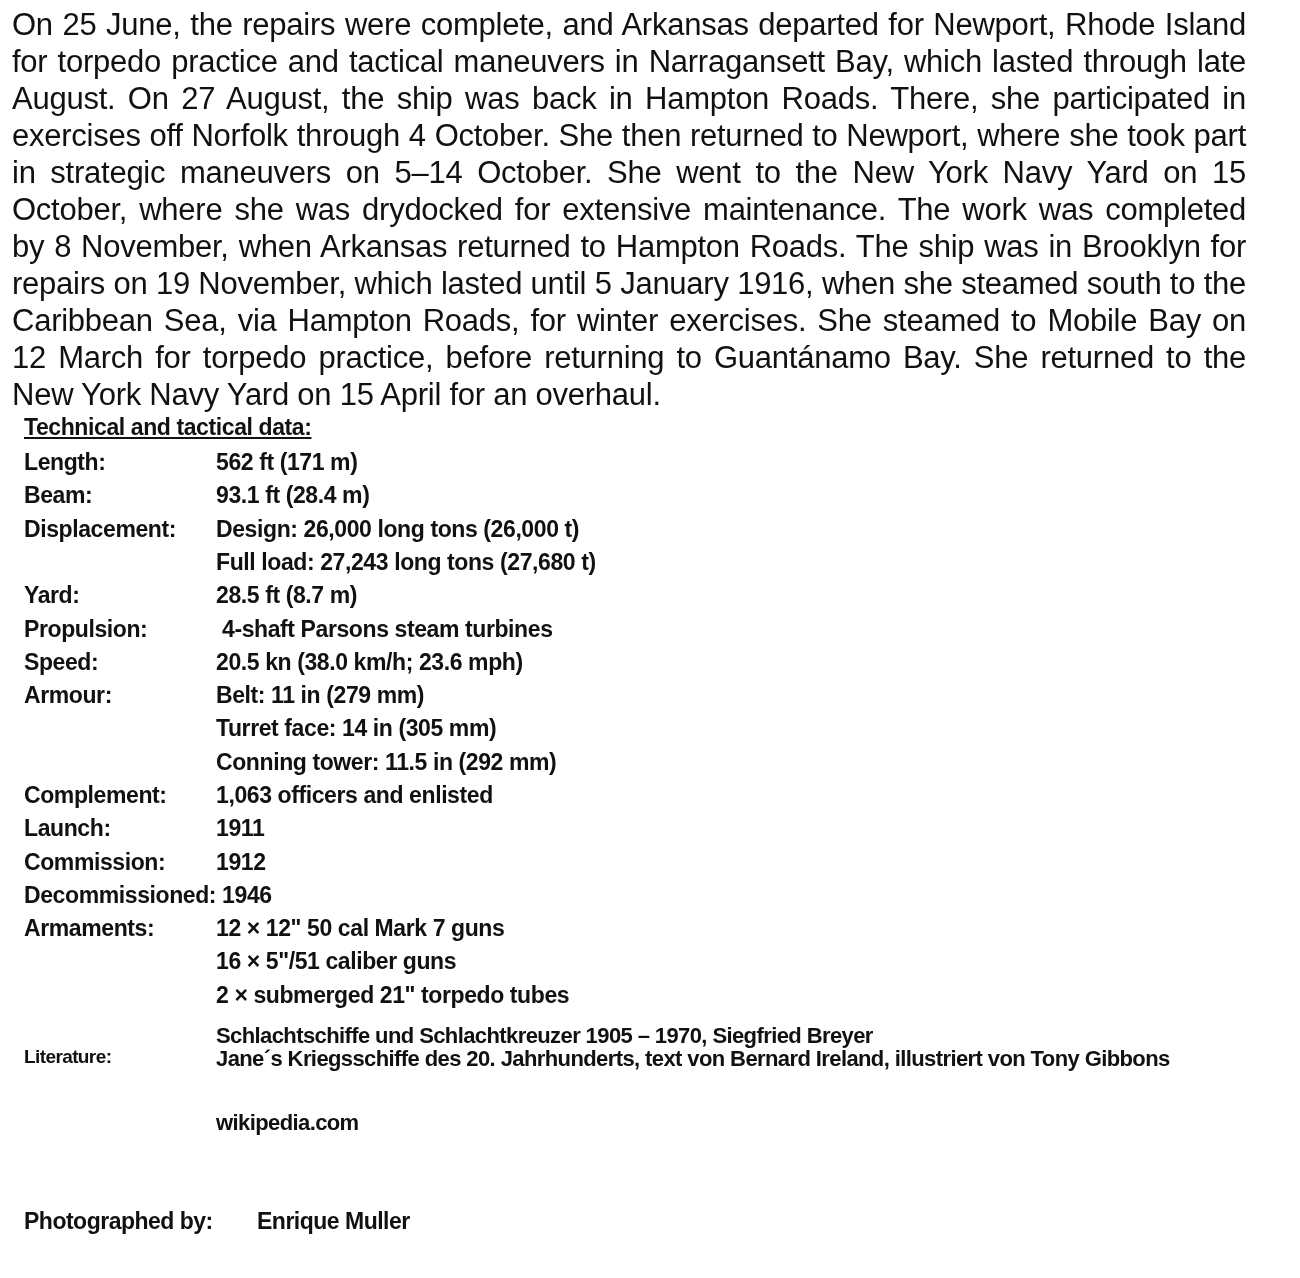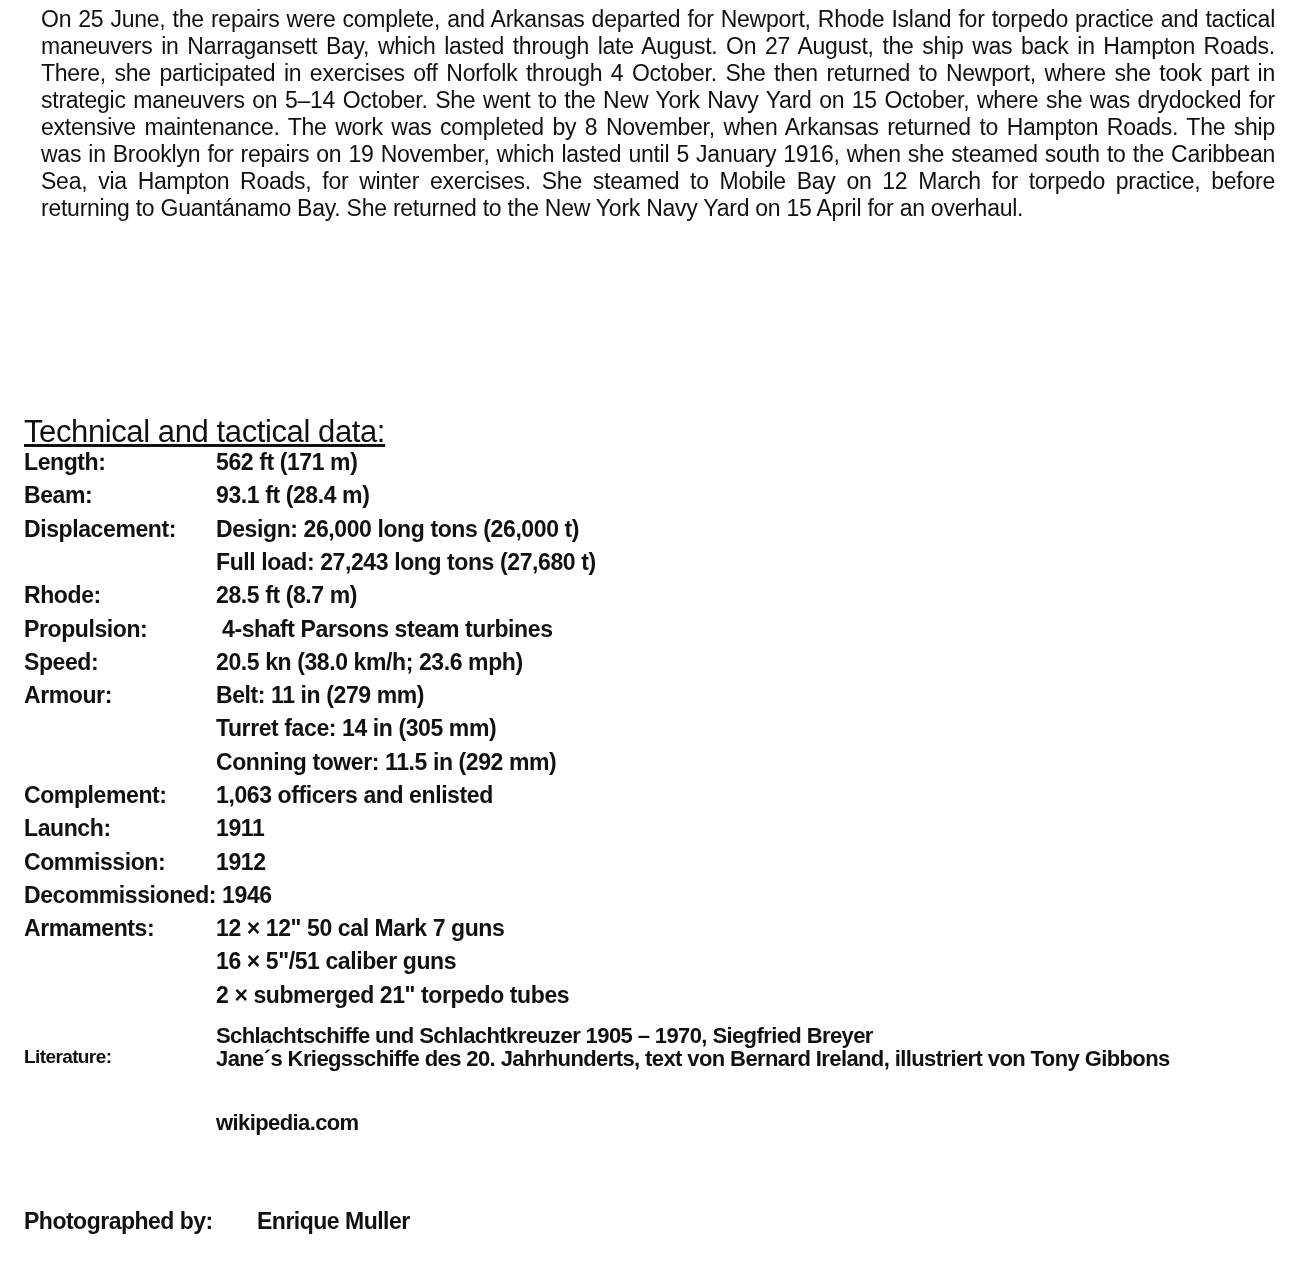--- a/index.html
+++ b/index.html
@@ -1,18 +1,18 @@
 <!DOCTYPE html>
 <html><head>
   <meta charset="utf-8">
   <style>
     html, body { margin: 0; padding: 0; background: #ffffff; }
     body { width: 1300px; height: 1278px; position: relative; overflow: hidden; color: #111111; font-family: "Liberation Sans", sans-serif; }
-    .para { position: absolute; left: 41px; top: 6px; width: 1234px; font-size: 23px; line-height: 27px; text-align: justify; text-align-last: left; letter-spacing: -0.25px; }
-    .heading { position: absolute; left: 24px; top: 414px; font-size: 31px; font-weight: normal; text-decoration: underline; letter-spacing: -0.4px; }
+    .para { position: absolute; left: 12px; top: 6px; width: 1234px; font-size: 31px; line-height: 37px; text-align: justify; text-align-last: left; letter-spacing: -0.25px; }
+    .heading { position: absolute; left: 24px; top: 414px; font-size: 23px; font-weight: bold; text-decoration: underline; letter-spacing: -0.4px; }
     .spec { position: absolute; left: 24px; font-size: 23px; font-weight: bold; letter-spacing: -0.4px; line-height: 33.2px; }
     .spec-label { position: absolute; left: 0; white-space: nowrap; }
     .spec-value { position: absolute; left: 192px; white-space: nowrap; }
     .lit-label { position: absolute; left: 24px; top: 1046px; font-size: 19px; font-weight: bold; letter-spacing: -0.6px; }
     .lit-line { position: absolute; left: 216px; font-size: 22px; font-weight: bold; letter-spacing: -0.6px; white-space: nowrap; }
     .photo-label { position: absolute; left: 24px; top: 1208px; font-size: 23px; font-weight: bold; letter-spacing: -0.5px; }
     .photo-value { position: absolute; left: 257px; top: 1208px; font-size: 23px; font-weight: bold; letter-spacing: -0.5px; }
   </style>
 </head>
 <body>
@@ -29,21 +29,21 @@
     <div class="spec" style="top: 479.3px;">
       <span class="spec-label">Beam:</span>
       <span class="spec-value" style="top: 0px; white-space: pre; text-align: center;">93.1 ft (28.4 m)</span>
     </div>
     <div class="spec" style="top: 512.6px;">
       <span class="spec-label">Displacement:</span>
       <span class="spec-value" style="top: 0px; white-space: pre;">Design: 26,000 long tons (26,000 t)</span>
       <span class="spec-value" style="top: 33.3px; white-space: pre; text-align: center;">Full load: 27,243 long tons (27,680 t)</span>
     </div>
     <div class="spec" style="top: 579.2px;">
-      <span class="spec-label">Rhode:</span>
+      <span class="spec-label">Yard:</span>
       <span class="spec-value" style="top: 0px; white-space: pre;">28.5 ft (8.7 m)</span>
     </div>
     <div class="spec" style="top: 612.5px;">
       <span class="spec-label">Propulsion:</span>
       <span class="spec-value" style="top: 0px; white-space: pre;"> 4-shaft Parsons steam turbines</span>
     </div>
     <div class="spec" style="top: 645.8px;">
       <span class="spec-label">Speed:</span>
       <span class="spec-value" style="top: 0px; white-space: pre;">20.5 kn (38.0 km/h; 23.6 mph)</span>
     </div>

